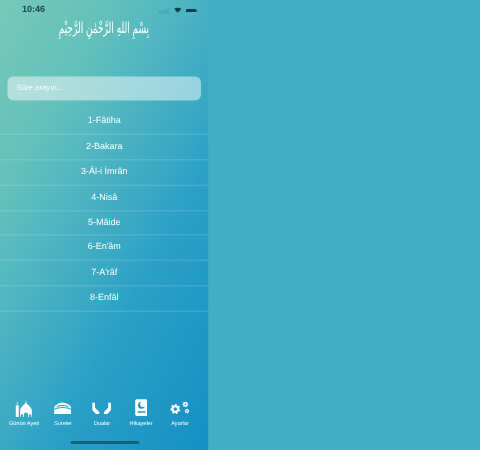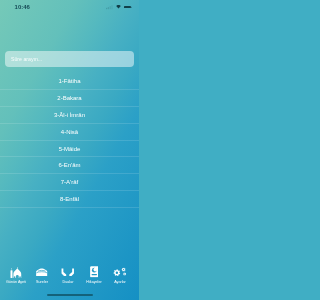--- a/index.html
+++ b/index.html
@@ -55,20 +55,23 @@
   </svg>
   <svg class="wifi" width="5" height="3.6" viewBox="0 0 13 9.4">
     <path d="M6.5 9.2 L0.4 2.5 A8.6 8.6 0 0 1 12.6 2.5 Z" fill="#113d47"></path>
   </svg>
   <svg class="batt" width="7.6" height="2.5" viewBox="0 0 19 6.2">
     <rect x="0" y="0" width="17.2" height="6.2" rx="1.4" fill="#11404a"></rect>
     <rect x="17.8" y="1.8" width="1.2" height="2.6" rx="0.5" fill="#11404a"></rect>
   </svg>
  </div>
 
+ <div class="bismillah">
+      <span>بِسْمِ اللهِ الرَّحْمٰنِ الرَّحِيْمِ</span>
+    </div>
 
  <div class="search">
   <span class="ph">Sûre arayın...</span>
  </div>
 
  <div class="list">
       <div class="row">1-Fâtiha</div>
       <div class="row">2-Bakara</div>
       <div class="row">3-Âl-i İmrân</div>
       <div class="row">4-Nisâ</div>

